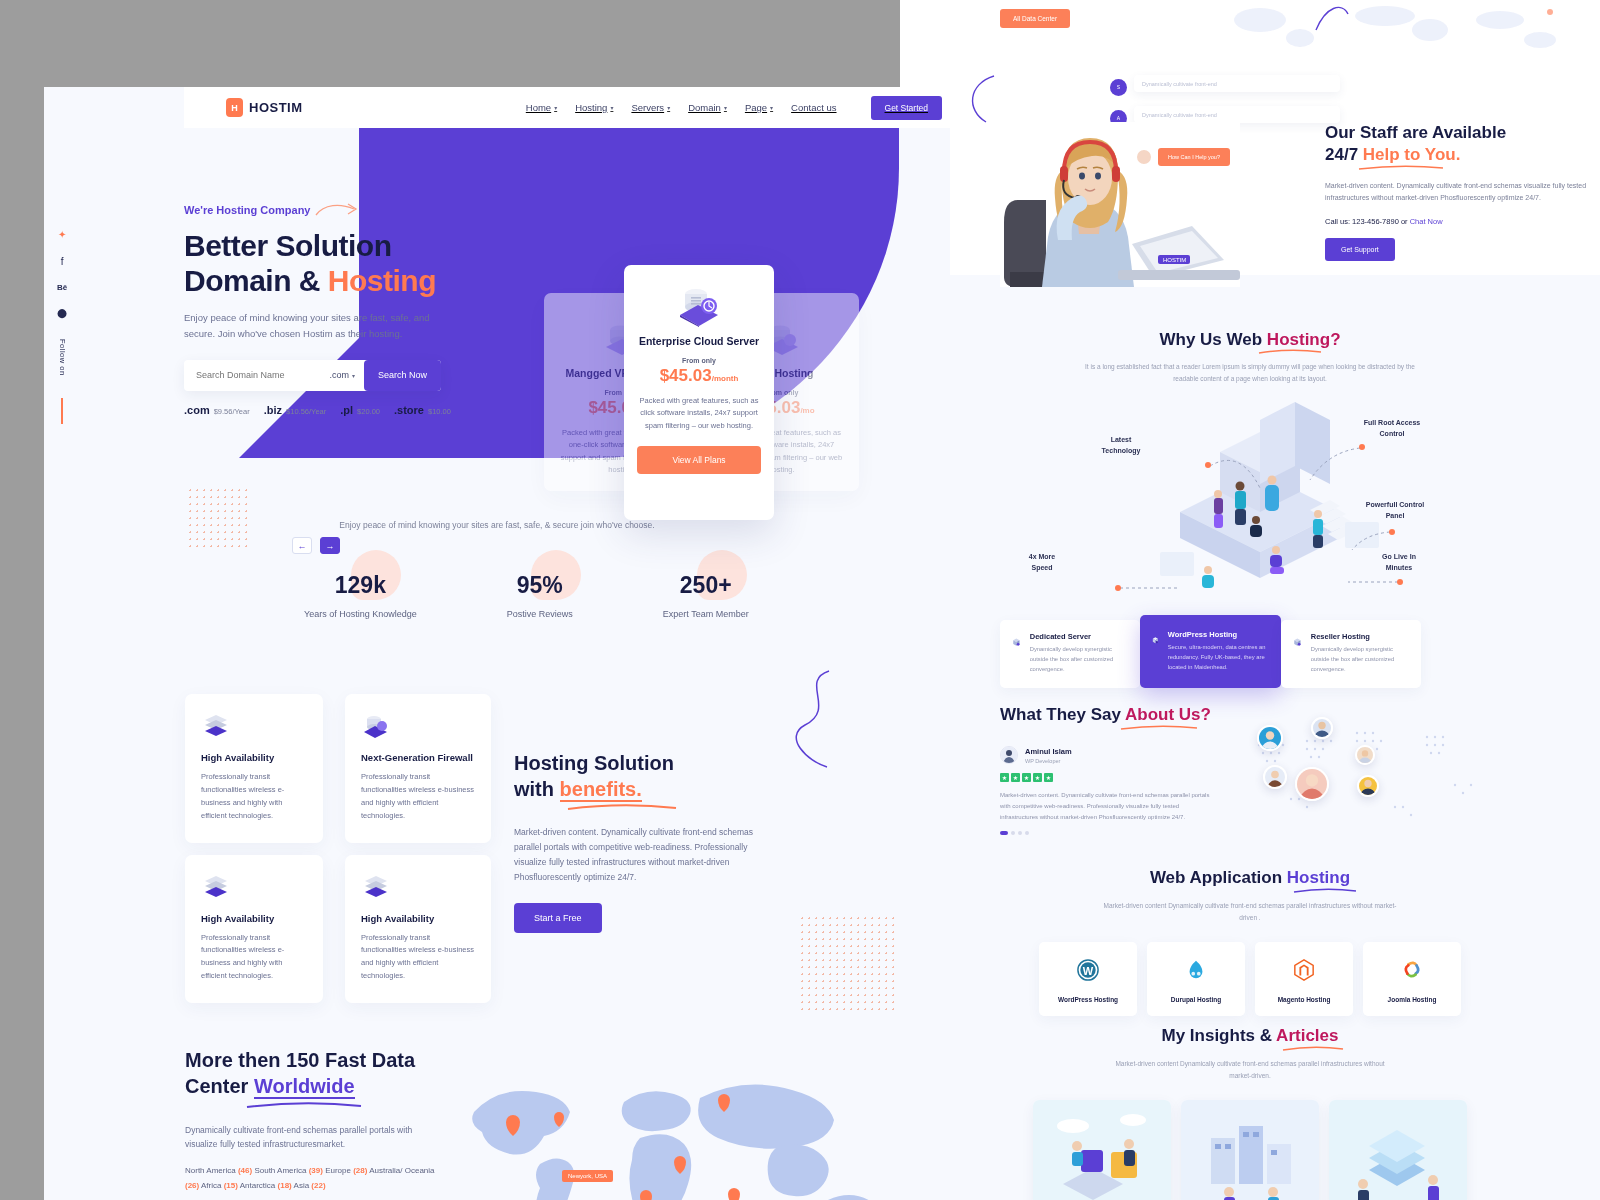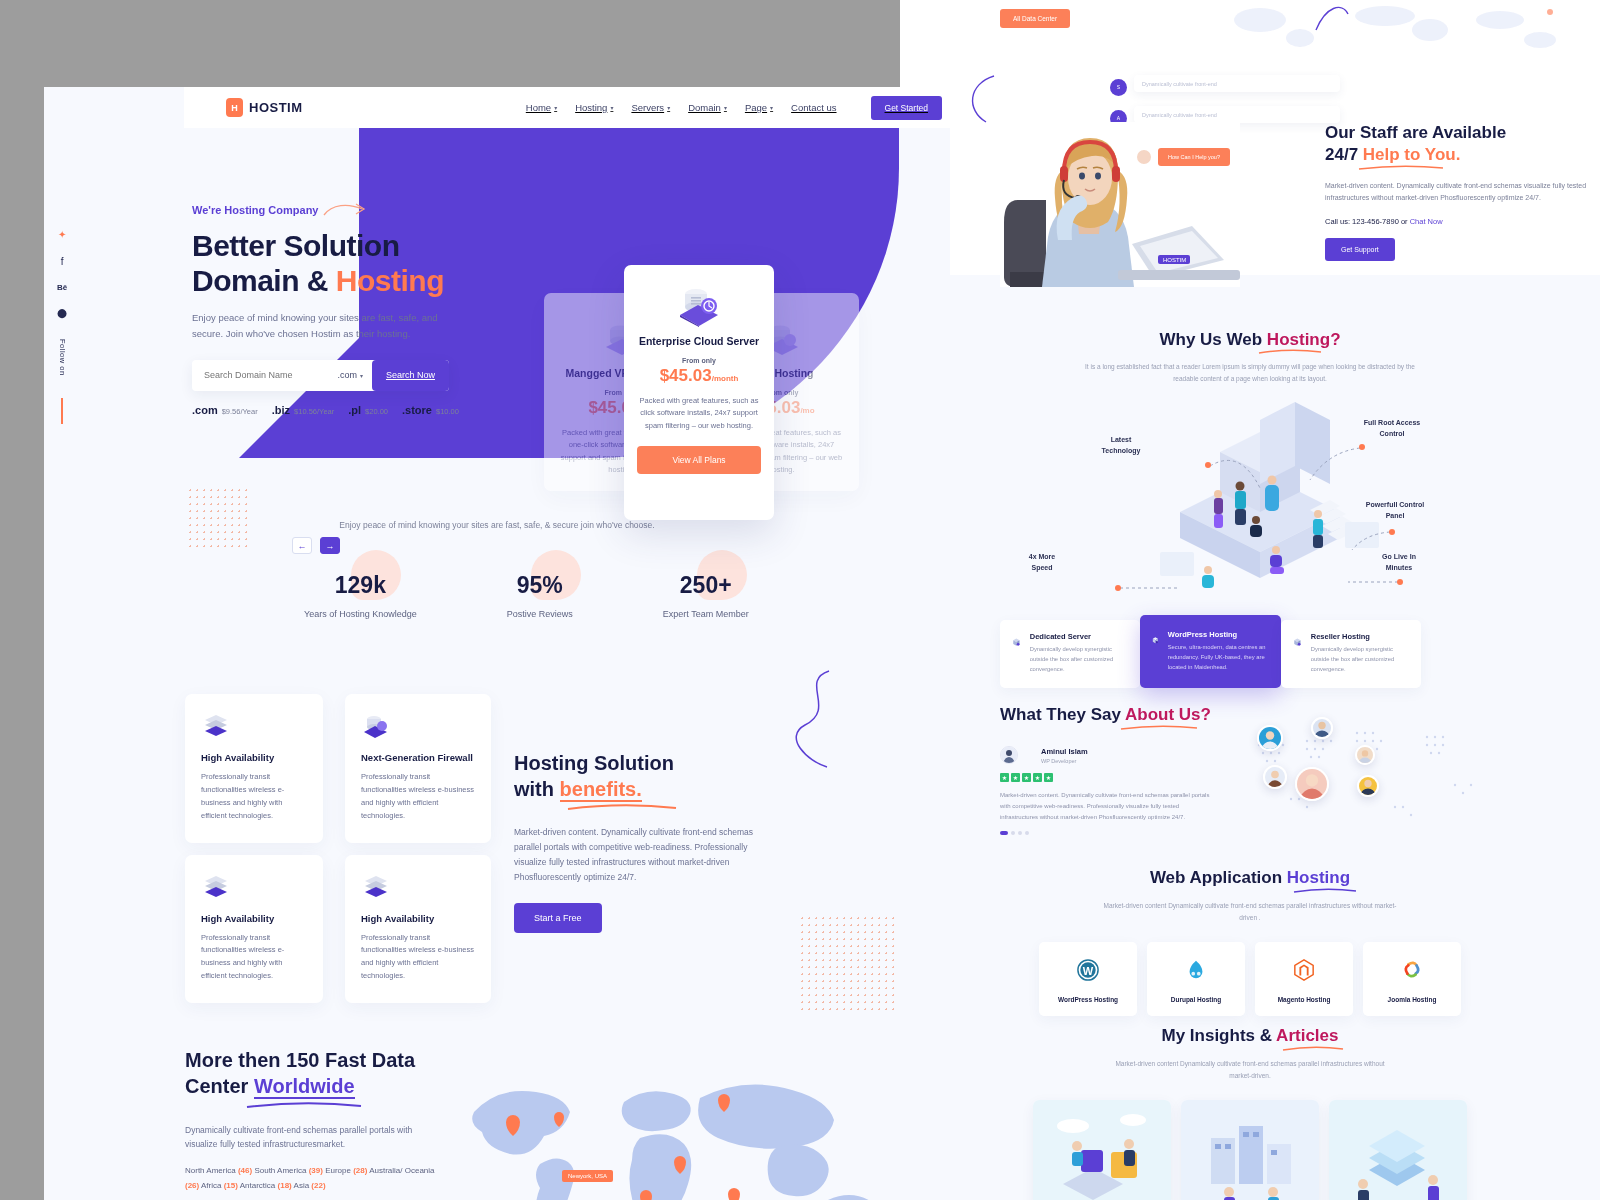--- a/index.html
+++ b/index.html
@@ -67,21 +67,21 @@
     background: #5b3fd4;
     border-bottom-right-radius: 300px 290px;
     border-bottom-left-radius: 0;
   }
   .hero-blob::after{
     content:""; position:absolute; left:-120px; bottom:0; width:130px; height:130px;
     background:#5b3fd4; clip-path: polygon(100% 0, 100% 100%, 0 100%);
   }
 
   
-  .hero-copy { position: absolute; left: 148px; top: 115px; width: 270px; z-index: 5; }
+  .hero-copy { position: absolute; left: 140px; top: 115px; width: 270px; z-index: 5; }
   .eyebrow { font-size: 11px; color: #5b3fd4; font-weight: 600; }
   .eyebrow-wrap { display: flex; align-items: center; gap: 4px; }
   .arrow-swoosh { width: 48px; height: 16px; }
   h1.hero-title {
     font-size: 30px; line-height: 1.17; font-weight: 800;
     color: #181c44; margin-top: 10px; letter-spacing: -0.5px;
   }
   h1.hero-title .accent { color: #ff7a50; }
   .hero-sub { font-size: 9.5px; line-height: 1.65; color: #6c7293; margin-top: 12px; }
 
@@ -93,21 +93,21 @@
   .search-input {
     border: none; outline: none; flex: 1; padding: 0 12px;
     font-size: 9px; color: #9aa0bb; font-family: inherit; background: transparent;
   }
   .tld-select {
     display: flex; align-items: center; gap: 3px;
     font-size: 9px; color: #444a6d; padding-right: 9px; cursor: pointer;
   }
   .btn-search {
     background: #5b3fd4; color: #fff; border: none; cursor: pointer;
-    font-size: 9px; padding: 0 14px; border-radius: 4px; white-space: nowrap; text-decoration: underline;
+    font-size: 9px; padding: 0 14px; border-radius: 4px; white-space: nowrap;
   }
   .tld-row { display: flex; gap: 14px; margin-top: 13px; align-items: baseline; }
   .tld-item { display: flex; align-items: baseline; gap: 4px; }
   .tld-name { font-size: 11px; font-weight: 800; color: #181c44; }
   .tld-price { font-size: 7.5px; color: #7c8199; }
 
   
   .cards-wrap { position: absolute; left: 440px; top: 150px; z-index: 8; }
   .pcard {
     position: absolute; background: #fff; border-radius: 7px;
@@ -245,21 +245,21 @@
     width: 140px; background: #fff; border-radius: 5px; padding: 12px 11px;
     display: flex; gap: 8px; box-shadow: 0 4px 14px rgba(40,50,110,.05);
   }
   .hcard.active { background: #5b3fd4; width: 141px; box-shadow: 0 8px 22px rgba(91,63,212,.3); padding: 15px 11px; margin-top:-5px;}
   .hc-title { font-size: 7.5px; font-weight: 700; color: #181c44; }
   .hc-desc { font-size: 5.8px; line-height: 1.72; color: #8e93ab; margin-top: 4px; }
   .hcard.active .hc-title, .hcard.active .hc-desc { color: #fff; }
   .hcard.active .hc-desc { color: #ddd7f8; }
 
   .testi { position: absolute; left: 100px; top: 705px; width: 500px; }
-  .t-person { display: flex; align-items: center; gap: 23px; margin-top: 16px; }
+  .t-person { display: flex; align-items: center; gap: 7px; margin-top: 16px; }
   .t-ava { width: 18px; height: 18px; border-radius: 50%; border: 1px solid #e3e6f3; overflow:hidden;}
   .t-name { font-size: 7.5px; font-weight: 700; color: #181c44; }
   .t-role { font-size: 5.5px; color: #9aa0b5; margin-top: 2px; }
   .stars { display: flex; gap: 2px; margin-top: 9px; }
   .star { width: 9px; height: 9px; background: #2dc071; color: #fff; font-size: 6px;
     display:flex;align-items:center;justify-content:center; border-radius:1px;}
   .t-text { font-size: 6px; line-height: 1.85; color: #8e93ab; margin-top: 8px; width: 215px; }
   .t-dots { display: flex; gap: 3px; margin-top: 8px; align-items: center;}
   .t-dot { width: 4px; height: 4px; border-radius: 50%; background: #d7dbeb; }
   .t-dot.on { background: #5b3fd4; width: 8px; border-radius: 2px; }

